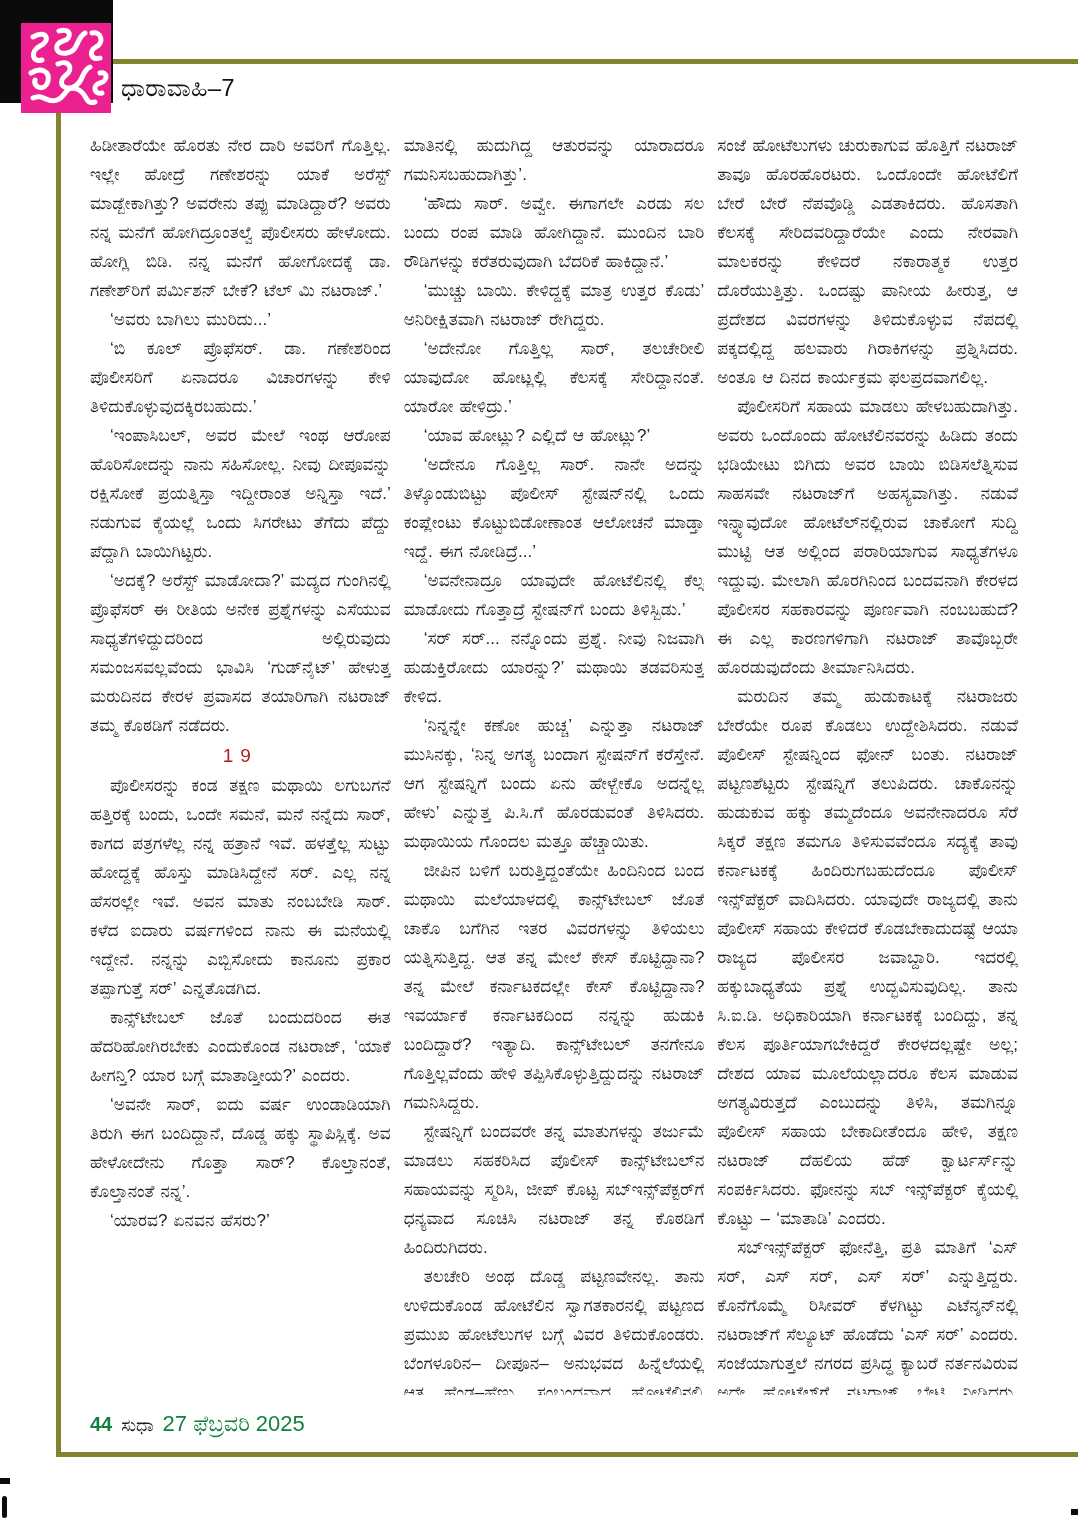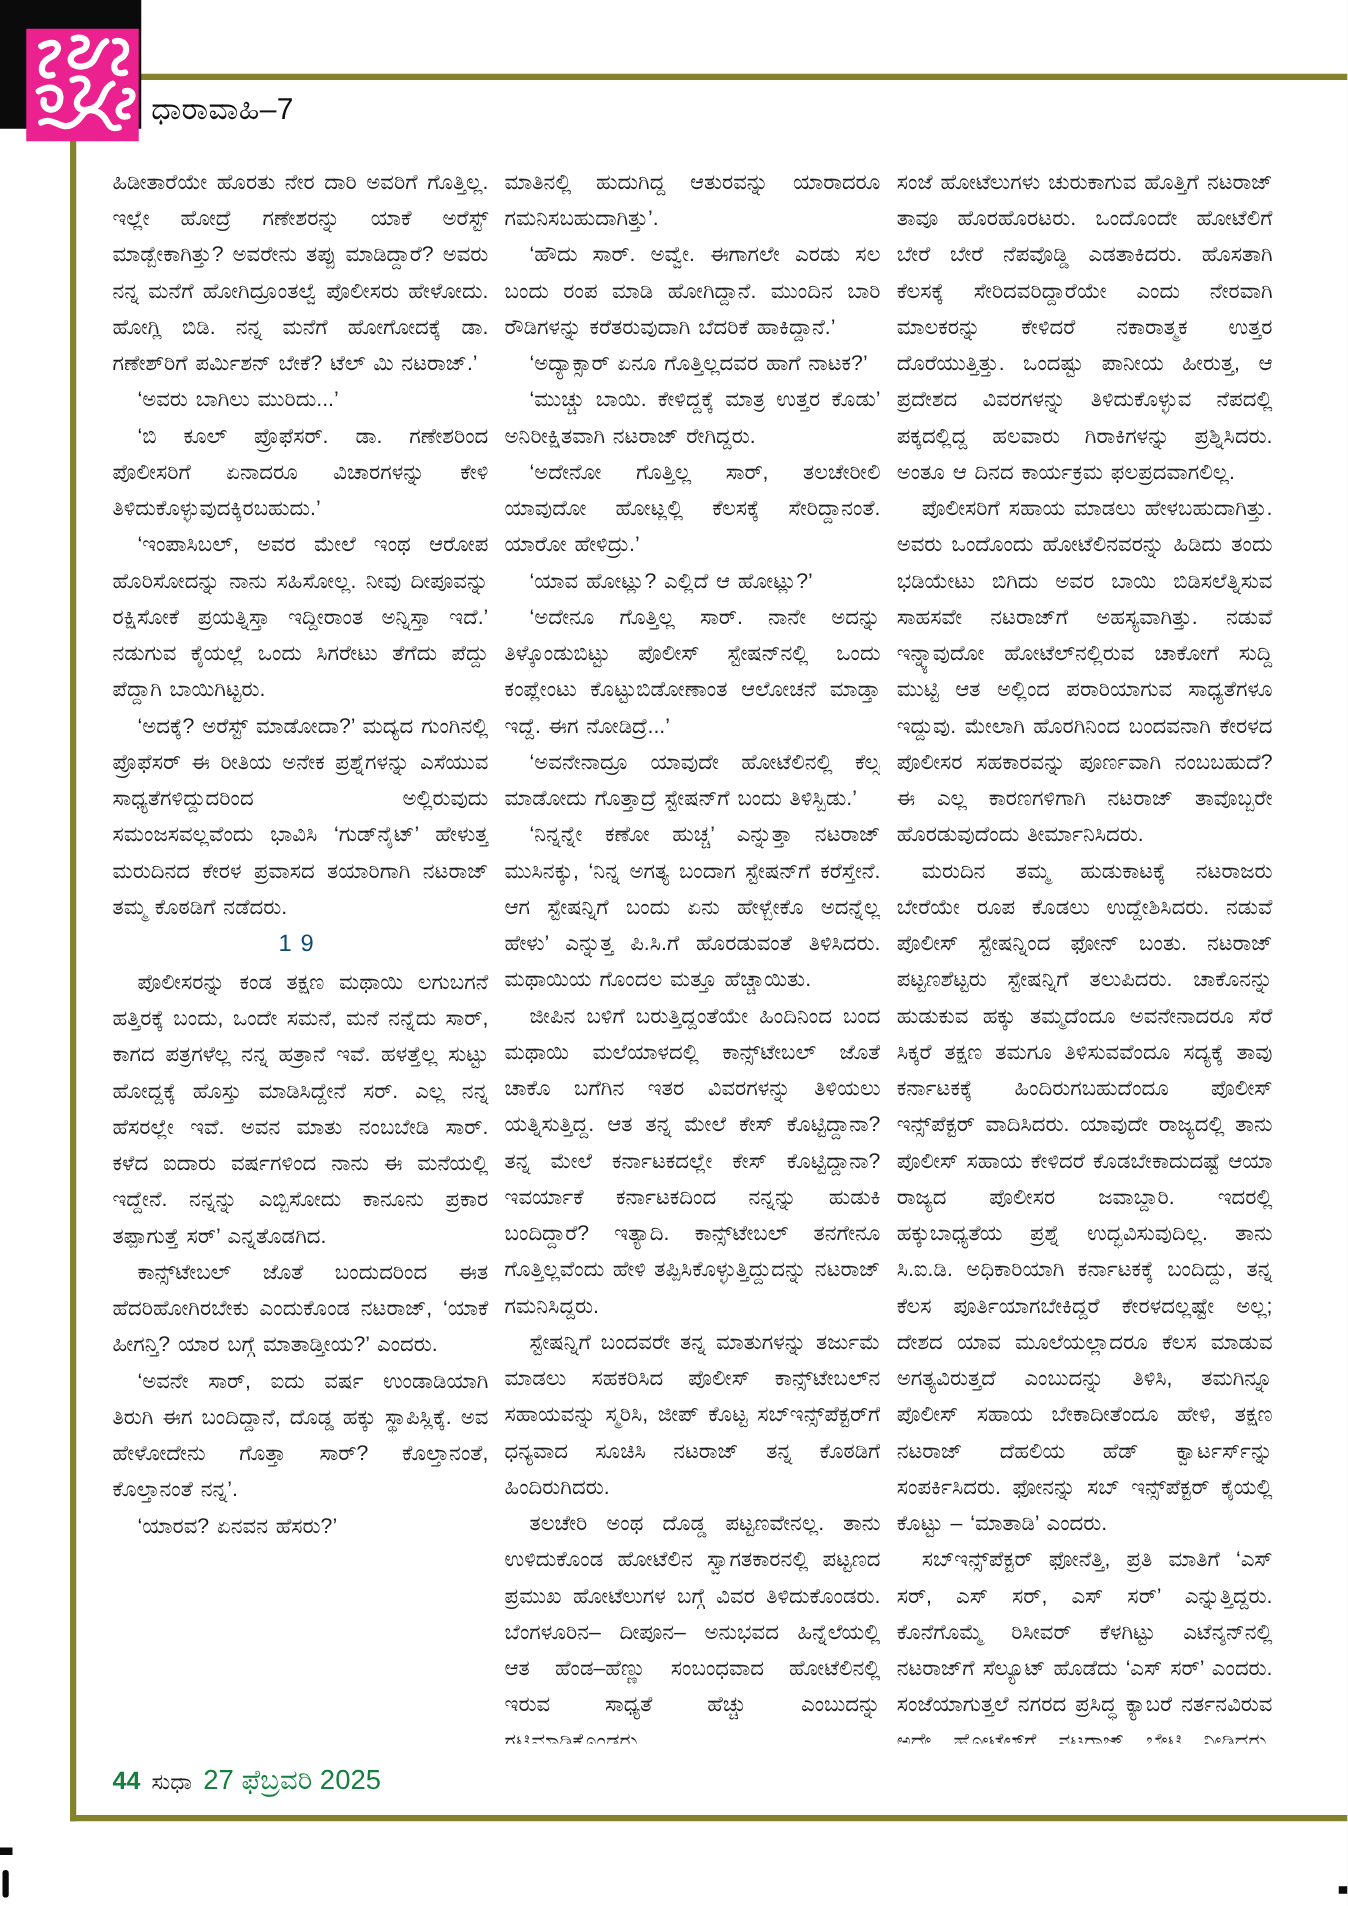--- a/index.html
+++ b/index.html
@@ -25,21 +25,21 @@
     display:flex; gap:13px;
   }
   .col { flex:1 1 0; overflow:hidden; text-align:justify; }
   .col p {
     margin:0; font-size:17px; line-height:29px; text-indent:20px;
     word-spacing:1.5px; color:#1d1d1d;
   }
   .col p.cont { text-indent:0; }
   .col p.section {
     text-indent:0; text-align:center; font-size:19px; letter-spacing:7px;
-    line-height:31px; color:#0c4a6e;
+    line-height:31px; color:#b91c1c;
   }
   .footer {
     position:absolute; left:90px; top:1399px; display:flex; align-items:baseline;
     gap:9px; white-space:nowrap;
   }
   .footer .pageno { font-weight:bold; font-size:20px; color:#15803d; }
   .footer .mag   { font-size:17.5px; color:#1d1d1d; }
   .footer .date  { font-size:22px; color:#15803d;margin-top:12px; }
   .mark { position:absolute; background:#0b0b0b; }
   .mark.m1 { left:0;    top:1478px; width:10px; height:6px;  }
@@ -78,26 +78,26 @@
         <p class="body">‘ಅದಕ್ಕೆ? ಅರೆಸ್ಟ್ ಮಾಡೋದಾ?’ ಮದ್ಯದ ಗುಂಗಿನಲ್ಲಿ ಪ್ರೊಫೆಸರ್ ಈ ರೀತಿಯ ಅನೇಕ ಪ್ರಶ್ನೆಗಳನ್ನು ಎಸೆಯುವ ಸಾಧ್ಯತೆಗಳಿದ್ದುದರಿಂದ ಅಲ್ಲಿರುವುದು ಸಮಂಜಸವಲ್ಲವೆಂದು ಭಾವಿಸಿ ‘ಗುಡ್‌ನೈಟ್’ ಹೇಳುತ್ತ ಮರುದಿನದ ಕೇರಳ ಪ್ರವಾಸದ ತಯಾರಿಗಾಗಿ ನಟರಾಜ್ ತಮ್ಮ ಕೊಠಡಿಗೆ ನಡೆದರು.</p>
         <p class="section">19</p>
         <p class="body">ಪೊಲೀಸರನ್ನು ಕಂಡ ತಕ್ಷಣ ಮಥಾಯಿ ಲಗುಬಗನೆ ಹತ್ತಿರಕ್ಕೆ ಬಂದು, ಒಂದೇ ಸಮನೆ, ಮನೆ ನನ್ನೆದು ಸಾರ್, ಕಾಗದ ಪತ್ರಗಳೆಲ್ಲ ನನ್ನ ಹತ್ರಾನೆ ಇವೆ. ಹಳತ್ತೆಲ್ಲ ಸುಟ್ಟು ಹೋದ್ದಕ್ಕೆ ಹೊಸ್ತು ಮಾಡಿಸಿದ್ದೇನೆ ಸರ್. ಎಲ್ಲ ನನ್ನ ಹೆಸರಲ್ಲೇ ಇವೆ. ಅವನ ಮಾತು ನಂಬಬೇಡಿ ಸಾರ್. ಕಳೆದ ಐದಾರು ವರ್ಷಗಳಿಂದ ನಾನು ಈ ಮನೆಯಲ್ಲಿ ಇದ್ದೇನೆ. ನನ್ನನ್ನು ಎಬ್ಬಿಸೋದು ಕಾನೂನು ಪ್ರಕಾರ ತಪ್ಪಾಗುತ್ತೆ ಸರ್’ ಎನ್ನತೊಡಗಿದ.</p>
         <p class="body">ಕಾನ್ಸ್‌ಟೇಬಲ್ ಜೊತೆ ಬಂದುದರಿಂದ ಈತ ಹೆದರಿಹೋಗಿರಬೇಕು ಎಂದುಕೊಂಡ ನಟರಾಜ್, ‘ಯಾಕೆ ಹೀಗನ್ತಿ? ಯಾರ ಬಗ್ಗೆ ಮಾತಾಡ್ತೀಯ?’ ಎಂದರು.</p>
         <p class="body">‘ಅವನೇ ಸಾರ್, ಐದು ವರ್ಷ ಉಂಡಾಡಿಯಾಗಿ ತಿರುಗಿ ಈಗ ಬಂದಿದ್ದಾನೆ, ದೊಡ್ಡ ಹಕ್ಕು ಸ್ಥಾಪಿಸ್ಲಿಕ್ಕೆ. ಅವ ಹೇಳೋದೇನು ಗೊತ್ತಾ ಸಾರ್? ಕೊಲ್ತಾನಂತೆ, ಕೊಲ್ತಾನಂತೆ ನನ್ನ’.</p>
         <p class="body">‘ಯಾರವ? ಏನವನ ಹೆಸರು?’</p>
       </div>
     <div class="col">
         <p class="cont">ಮಾತಿನಲ್ಲಿ ಹುದುಗಿದ್ದ ಆತುರವನ್ನು ಯಾರಾದರೂ ಗಮನಿಸಬಹುದಾಗಿತ್ತು’.</p>
         <p class="body">‘ಹೌದು ಸಾರ್. ಅವ್ವೇ. ಈಗಾಗಲೇ ಎರಡು ಸಲ ಬಂದು ರಂಪ ಮಾಡಿ ಹೋಗಿದ್ದಾನೆ. ಮುಂದಿನ ಬಾರಿ ರೌಡಿಗಳನ್ನು ಕರೆತರುವುದಾಗಿ ಬೆದರಿಕೆ ಹಾಕಿದ್ದಾನೆ.’</p>
-        <p class="body">‘ಅದ್ಯಾಕ್ಸಾರ್ ಏನೂ ಗೊತ್ತಿಲ್ಲದವರ ಹಾಗೆ ನಾಟಕ?’</p>
         <p class="body">‘ಮುಚ್ಚು ಬಾಯಿ. ಕೇಳಿದ್ದಕ್ಕೆ ಮಾತ್ರ ಉತ್ತರ ಕೊಡು’ ಅನಿರೀಕ್ಷಿತವಾಗಿ ನಟರಾಜ್ ರೇಗಿದ್ದರು.</p>
         <p class="body">‘ಅದೇನೋ ಗೊತ್ತಿಲ್ಲ ಸಾರ್, ತಲಚೇರೀಲಿ ಯಾವುದೋ ಹೋಟ್ಲಲ್ಲಿ ಕೆಲಸಕ್ಕೆ ಸೇರಿದ್ದಾನಂತೆ. ಯಾರೋ ಹೇಳಿದ್ರು.’</p>
         <p class="body">‘ಯಾವ ಹೋಟ್ಲು? ಎಲ್ಲಿದೆ ಆ ಹೋಟ್ಲು?’</p>
         <p class="body">‘ಅದೇನೂ ಗೊತ್ತಿಲ್ಲ ಸಾರ್. ನಾನೇ ಅದನ್ನು ತಿಳ್ಕೊಂಡುಬಿಟ್ಟು ಪೊಲೀಸ್ ಸ್ಟೇಷನ್‌ನಲ್ಲಿ ಒಂದು ಕಂಪ್ಲೇಂಟು ಕೊಟ್ಟುಬಿಡೋಣಾಂತ ಆಲೋಚನೆ ಮಾಡ್ತಾ ಇದ್ದೆ. ಈಗ ನೋಡಿದ್ರೆ...’</p>
         <p class="body">‘ಅವನೇನಾದ್ರೂ ಯಾವುದೇ ಹೋಟೆಲಿನಲ್ಲಿ ಕೆಲ್ಸ ಮಾಡೋದು ಗೊತ್ತಾದ್ರೆ ಸ್ಟೇಷನ್‌ಗೆ ಬಂದು ತಿಳಿಸ್ಬಿಡು.’</p>
+        <p class="body">‘ಸರ್ ಸರ್... ನನ್ನೊಂದು ಪ್ರಶ್ನೆ. ನೀವು ನಿಜವಾಗಿ ಹುಡುಕ್ತಿರೋದು ಯಾರನ್ನು?’ ಮಥಾಯಿ ತಡವರಿಸುತ್ತ ಕೇಳಿದ.</p>
         <p class="body">‘ನಿನ್ನನ್ನೇ ಕಣೋ ಹುಚ್ಚ’ ಎನ್ನುತ್ತಾ ನಟರಾಜ್ ಮುಸಿನಕ್ಕು, ‘ನಿನ್ನ ಅಗತ್ಯ ಬಂದಾಗ ಸ್ಟೇಷನ್‌ಗೆ ಕರೆಸ್ತೇನೆ. ಆಗ ಸ್ಟೇಷನ್ನಿಗೆ ಬಂದು ಏನು ಹೇಳ್ಬೇಕೊ ಅದನ್ನೆಲ್ಲ ಹೇಳು’ ಎನ್ನುತ್ತ ಪಿ.ಸಿ.ಗೆ ಹೊರಡುವಂತೆ ತಿಳಿಸಿದರು. ಮಥಾಯಿಯ ಗೊಂದಲ ಮತ್ತೂ ಹೆಚ್ಚಾಯಿತು.</p>
         <p class="body">ಜೀಪಿನ ಬಳಿಗೆ ಬರುತ್ತಿದ್ದಂತೆಯೇ ಹಿಂದಿನಿಂದ ಬಂದ ಮಥಾಯಿ ಮಲೆಯಾಳದಲ್ಲಿ ಕಾನ್ಸ್‌ಟೇಬಲ್ ಜೊತೆ ಚಾಕೊ ಬಗೆಗಿನ ಇತರ ವಿವರಗಳನ್ನು ತಿಳಿಯಲು ಯತ್ನಿಸುತ್ತಿದ್ದ. ಆತ ತನ್ನ ಮೇಲೆ ಕೇಸ್ ಕೊಟ್ಟಿದ್ದಾನಾ? ತನ್ನ ಮೇಲೆ ಕರ್ನಾಟಕದಲ್ಲೇ ಕೇಸ್ ಕೊಟ್ಟಿದ್ದಾನಾ? ಇವರ್ಯಾಕೆ ಕರ್ನಾಟಕದಿಂದ ನನ್ನನ್ನು ಹುಡುಕಿ ಬಂದಿದ್ದಾರೆ? ಇತ್ಯಾದಿ. ಕಾನ್ಸ್‌ಟೇಬಲ್ ತನಗೇನೂ ಗೊತ್ತಿಲ್ಲವೆಂದು ಹೇಳಿ ತಪ್ಪಿಸಿಕೊಳ್ಳುತ್ತಿದ್ದುದನ್ನು ನಟರಾಜ್ ಗಮನಿಸಿದ್ದರು.</p>
         <p class="body">ಸ್ಟೇಷನ್ನಿಗೆ ಬಂದವರೇ ತನ್ನ ಮಾತುಗಳನ್ನು ತರ್ಜುಮೆ ಮಾಡಲು ಸಹಕರಿಸಿದ ಪೊಲೀಸ್ ಕಾನ್ಸ್‌ಟೇಬಲ್‌ನ ಸಹಾಯವನ್ನು ಸ್ಮರಿಸಿ, ಜೀಪ್ ಕೊಟ್ಟ ಸಬ್‌ಇನ್ಸ್‌ಪೆಕ್ಟರ್‌ಗೆ ಧನ್ಯವಾದ ಸೂಚಿಸಿ ನಟರಾಜ್ ತನ್ನ ಕೊಠಡಿಗೆ ಹಿಂದಿರುಗಿದರು.</p>
         <p class="body">ತಲಚೇರಿ ಅಂಥ ದೊಡ್ಡ ಪಟ್ಟಣವೇನಲ್ಲ. ತಾನು ಉಳಿದುಕೊಂಡ ಹೋಟೆಲಿನ ಸ್ವಾಗತಕಾರನಲ್ಲಿ ಪಟ್ಟಣದ ಪ್ರಮುಖ ಹೋಟೆಲುಗಳ ಬಗ್ಗೆ ವಿವರ ತಿಳಿದುಕೊಂಡರು. ಬೆಂಗಳೂರಿನ– ದೀಪೂನ– ಅನುಭವದ ಹಿನ್ನೆಲೆಯಲ್ಲಿ ಆತ ಹೆಂಡ–ಹೆಣ್ಣು ಸಂಬಂಧವಾದ ಹೋಟೆಲಿನಲ್ಲಿ ಇರುವ ಸಾಧ್ಯತೆ ಹೆಚ್ಚು ಎಂಬುದನ್ನು ಗಟ್ಟಿಮಾಡಿಕೊಂಡರು.</p>
       </div>
     <div class="col">
         <p class="cont">ಸಂಜೆ ಹೋಟೆಲುಗಳು ಚುರುಕಾಗುವ ಹೊತ್ತಿಗೆ ನಟರಾಜ್ ತಾವೂ ಹೊರಹೊರಟರು. ಒಂದೊಂದೇ ಹೋಟೆಲಿಗೆ ಬೇರೆ ಬೇರೆ ನೆಪವೊಡ್ಡಿ ಎಡತಾಕಿದರು. ಹೊಸತಾಗಿ ಕೆಲಸಕ್ಕೆ ಸೇರಿದವರಿದ್ದಾರೆಯೇ ಎಂದು ನೇರವಾಗಿ ಮಾಲಕರನ್ನು ಕೇಳಿದರೆ ನಕಾರಾತ್ಮಕ ಉತ್ತರ ದೊರೆಯುತ್ತಿತ್ತು. ಒಂದಷ್ಟು ಪಾನೀಯ ಹೀರುತ್ತ, ಆ ಪ್ರದೇಶದ ವಿವರಗಳನ್ನು ತಿಳಿದುಕೊಳ್ಳುವ ನೆಪದಲ್ಲಿ ಪಕ್ಕದಲ್ಲಿದ್ದ ಹಲವಾರು ಗಿರಾಕಿಗಳನ್ನು ಪ್ರಶ್ನಿಸಿದರು. ಅಂತೂ ಆ ದಿನದ ಕಾರ್ಯಕ್ರಮ ಫಲಪ್ರದವಾಗಲಿಲ್ಲ.</p>
         <p class="body">ಪೊಲೀಸರಿಗೆ ಸಹಾಯ ಮಾಡಲು ಹೇಳಬಹುದಾಗಿತ್ತು. ಅವರು ಒಂದೊಂದು ಹೋಟೆಲಿನವರನ್ನು ಹಿಡಿದು ತಂದು ಭಡಿಯೇಟು ಬಿಗಿದು ಅವರ ಬಾಯಿ ಬಿಡಿಸಲೆತ್ನಿಸುವ ಸಾಹಸವೇ ನಟರಾಜ್‌ಗೆ ಅಹಸ್ಯವಾಗಿತ್ತು. ನಡುವೆ ಇನ್ನ್ಯಾವುದೋ ಹೋಟೆಲ್‌ನಲ್ಲಿರುವ ಚಾಕೋಗೆ ಸುದ್ದಿ ಮುಟ್ಟಿ ಆತ ಅಲ್ಲಿಂದ ಪರಾರಿಯಾಗುವ ಸಾಧ್ಯತೆಗಳೂ ಇದ್ದುವು. ಮೇಲಾಗಿ ಹೊರಗಿನಿಂದ ಬಂದವನಾಗಿ ಕೇರಳದ ಪೊಲೀಸರ ಸಹಕಾರವನ್ನು ಪೂರ್ಣವಾಗಿ ನಂಬಬಹುದೆ? ಈ ಎಲ್ಲ ಕಾರಣಗಳಿಗಾಗಿ ನಟರಾಜ್ ತಾವೊಬ್ಬರೇ ಹೊರಡುವುದೆಂದು ತೀರ್ಮಾನಿಸಿದರು.</p>
         <p class="body">ಮರುದಿನ ತಮ್ಮ ಹುಡುಕಾಟಕ್ಕೆ ನಟರಾಜರು ಬೇರೆಯೇ ರೂಪ ಕೊಡಲು ಉದ್ದೇಶಿಸಿದರು. ನಡುವೆ ಪೊಲೀಸ್ ಸ್ಟೇಷನ್ನಿಂದ ಫೋನ್ ಬಂತು. ನಟರಾಜ್ ಪಟ್ಟಣಶೆಟ್ಟರು ಸ್ಟೇಷನ್ನಿಗೆ ತಲುಪಿದರು. ಚಾಕೊನನ್ನು ಹುಡುಕುವ ಹಕ್ಕು ತಮ್ಮದೆಂದೂ ಅವನೇನಾದರೂ ಸೆರೆ ಸಿಕ್ಕರೆ ತಕ್ಷಣ ತಮಗೂ ತಿಳಿಸುವವೆಂದೂ ಸದ್ಯಕ್ಕೆ ತಾವು ಕರ್ನಾಟಕಕ್ಕೆ ಹಿಂದಿರುಗಬಹುದೆಂದೂ ಪೊಲೀಸ್ ಇನ್ಸ್‌ಪೆಕ್ಟರ್ ವಾದಿಸಿದರು. ಯಾವುದೇ ರಾಜ್ಯದಲ್ಲಿ ತಾನು ಪೊಲೀಸ್ ಸಹಾಯ ಕೇಳಿದರೆ ಕೊಡಬೇಕಾದುದಷ್ಟೆ ಆಯಾ ರಾಜ್ಯದ ಪೊಲೀಸರ ಜವಾಬ್ದಾರಿ. ಇದರಲ್ಲಿ ಹಕ್ಕುಬಾಧ್ಯತೆಯ ಪ್ರಶ್ನೆ ಉದ್ಭವಿಸುವುದಿಲ್ಲ. ತಾನು ಸಿ.ಐ.ಡಿ. ಅಧಿಕಾರಿಯಾಗಿ ಕರ್ನಾಟಕಕ್ಕೆ ಬಂದಿದ್ದು, ತನ್ನ ಕೆಲಸ ಪೂರ್ತಿಯಾಗಬೇಕಿದ್ದರೆ ಕೇರಳದಲ್ಲಷ್ಟೇ ಅಲ್ಲ; ದೇಶದ ಯಾವ ಮೂಲೆಯಲ್ಲಾದರೂ ಕೆಲಸ ಮಾಡುವ ಅಗತ್ಯವಿರುತ್ತದೆ ಎಂಬುದನ್ನು ತಿಳಿಸಿ, ತಮಗಿನ್ನೂ ಪೊಲೀಸ್ ಸಹಾಯ ಬೇಕಾದೀತೆಂದೂ ಹೇಳಿ, ತಕ್ಷಣ ನಟರಾಜ್ ದೆಹಲಿಯ ಹೆಡ್ ಕ್ವಾರ್ಟರ್ಸ್‌ನ್ನು ಸಂಪರ್ಕಿಸಿದರು. ಫೋನನ್ನು ಸಬ್ ಇನ್ಸ್‌ಪೆಕ್ಟರ್ ಕೈಯಲ್ಲಿ ಕೊಟ್ಟು – ‘ಮಾತಾಡಿ’ ಎಂದರು.</p>
         <p class="body">ಸಬ್‌ಇನ್ಸ್‌ಪೆಕ್ಟರ್ ಫೋನೆತ್ತಿ, ಪ್ರತಿ ಮಾತಿಗೆ ‘ಎಸ್ ಸರ್, ಎಸ್ ಸರ್, ಎಸ್ ಸರ್’ ಎನ್ನುತ್ತಿದ್ದರು. ಕೊನೆಗೊಮ್ಮೆ ರಿಸೀವರ್ ಕೆಳಗಿಟ್ಟು ಎಟೆನ್ಶನ್‌ನಲ್ಲಿ ನಟರಾಜ್‌ಗೆ ಸೆಲ್ಯೂಟ್ ಹೊಡೆದು ‘ಎಸ್ ಸರ್’ ಎಂದರು. ಸಂಜೆಯಾಗುತ್ತಲೆ ನಗರದ ಪ್ರಸಿದ್ಧ ಕ್ಯಾಬರೆ ನರ್ತನವಿರುವ ಅದೇ ಹೋಟೆಲ್‌ಗೆ ನಟರಾಜ್ ಭೇಟಿ ನೀಡಿದರು. ದೀಪೂವಿನ ಆಸಕ್ತಿಯ ವಲಯವೂ ಅದೇ ಅಥವಾ ಅಂಥದ್ದೇ ಆಗಿರಬಹುದಾದ್ದರಿಂದ ಒಳಹೊಕ್ಕು</p>

